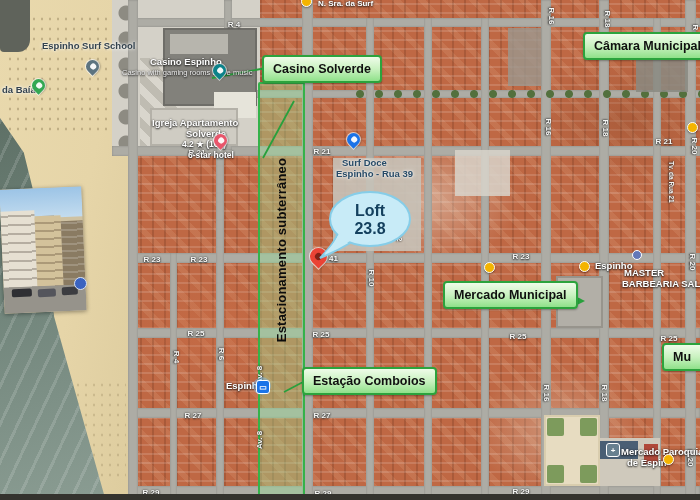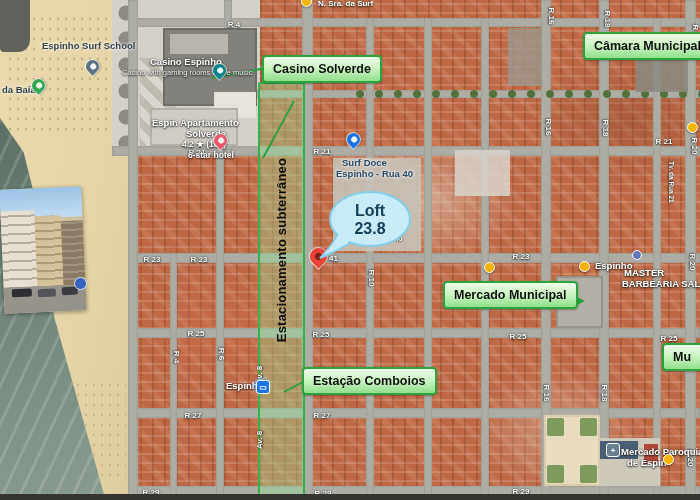--- a/index.html
+++ b/index.html
@@ -216,26 +216,26 @@
       <span class="street" style="left: 371px; top: 278px; transform: translate(-50%, -50%) rotate(90deg);">R 10</span>
       <span class="street" style="left: 399px; top: 233px; transform: translate(-50%, -50%) rotate(90deg);">R 12</span>
       <span class="street" style="left: 259px; top: 375px; transform: translate(-50%, -50%) rotate(-90deg);">Av. 8</span>
       <span class="street" style="left: 259px; top: 440px; transform: translate(-50%, -50%) rotate(-90deg);">Av. 8</span>
     </div>
 
   <div class="poi dark" style="left:42px;top:40px;">Espinho Surf School</div>
   <div class="poi dark" style="left:2px;top:84px;">da Baía</div>
   <div class="poi" style="left:150px;top:56px;text-align:right;">Casino Espinho</div>
   <div class="poi sub" style="left:122px;top:68px;">Casino with gaming rooms &amp; live music</div>
-  <div class="poi" style="left:152px;top:117px;">Espin Apartamento</div>
+  <div class="poi" style="left:152px;top:117px;">Igreja Apartamento</div>
   <div class="poi" style="left:186px;top:128px;">Solverde</div>
   <div class="poi" style="left:182px;top:139px;font-size:8.5px;">4.2 ★ (165)</div>
   <div class="poi" style="left:188px;top:150px;font-size:8.5px;">6-star hotel</div>
   <div class="poi navy" style="left:342px;top:157px;">Surf Doce</div>
-  <div class="poi navy" style="left:336px;top:168px;">Espinho - Rua 40</div>
+  <div class="poi navy" style="left:336px;top:168px;">Espinho - Rua 39</div>
   <div class="poi" style="left:226px;top:380px;">Espinho</div>
   <div class="poi" style="left:595px;top:260px;">Espinho</div>
   <div class="poi" style="left:624px;top:267px;">MASTER</div>
   <div class="poi" style="left:622px;top:278px;">BARBEARIA SALON</div>
   <div class="poi" style="left:621px;top:446px;">Mercado Paroquial</div>
   <div class="poi" style="left:627px;top:457px;">de Espin</div>
   <div class="poi" style="left:318px;top:-1px;font-size:8px;">N. Sra. da Surf</div>
   <div class="poi" style="left:329px;top:254px;font-size:8px;">41</div>
 
   <div class="gbox" style="left:262px;top:55px;">Casino Solverde</div>

